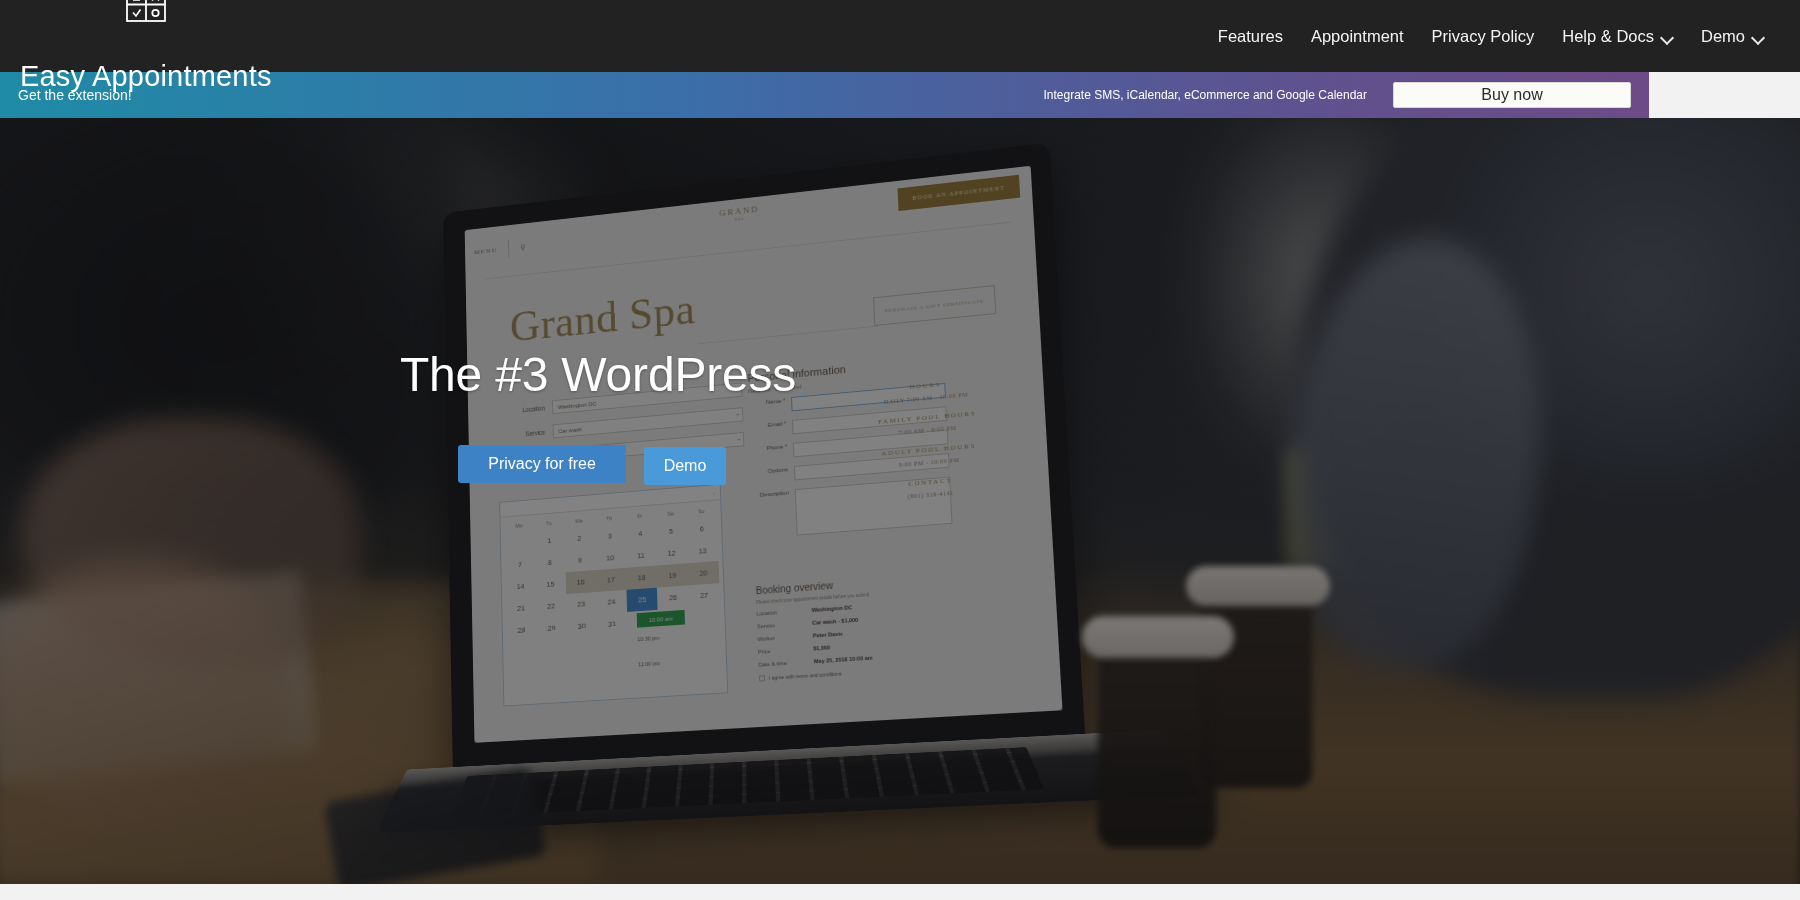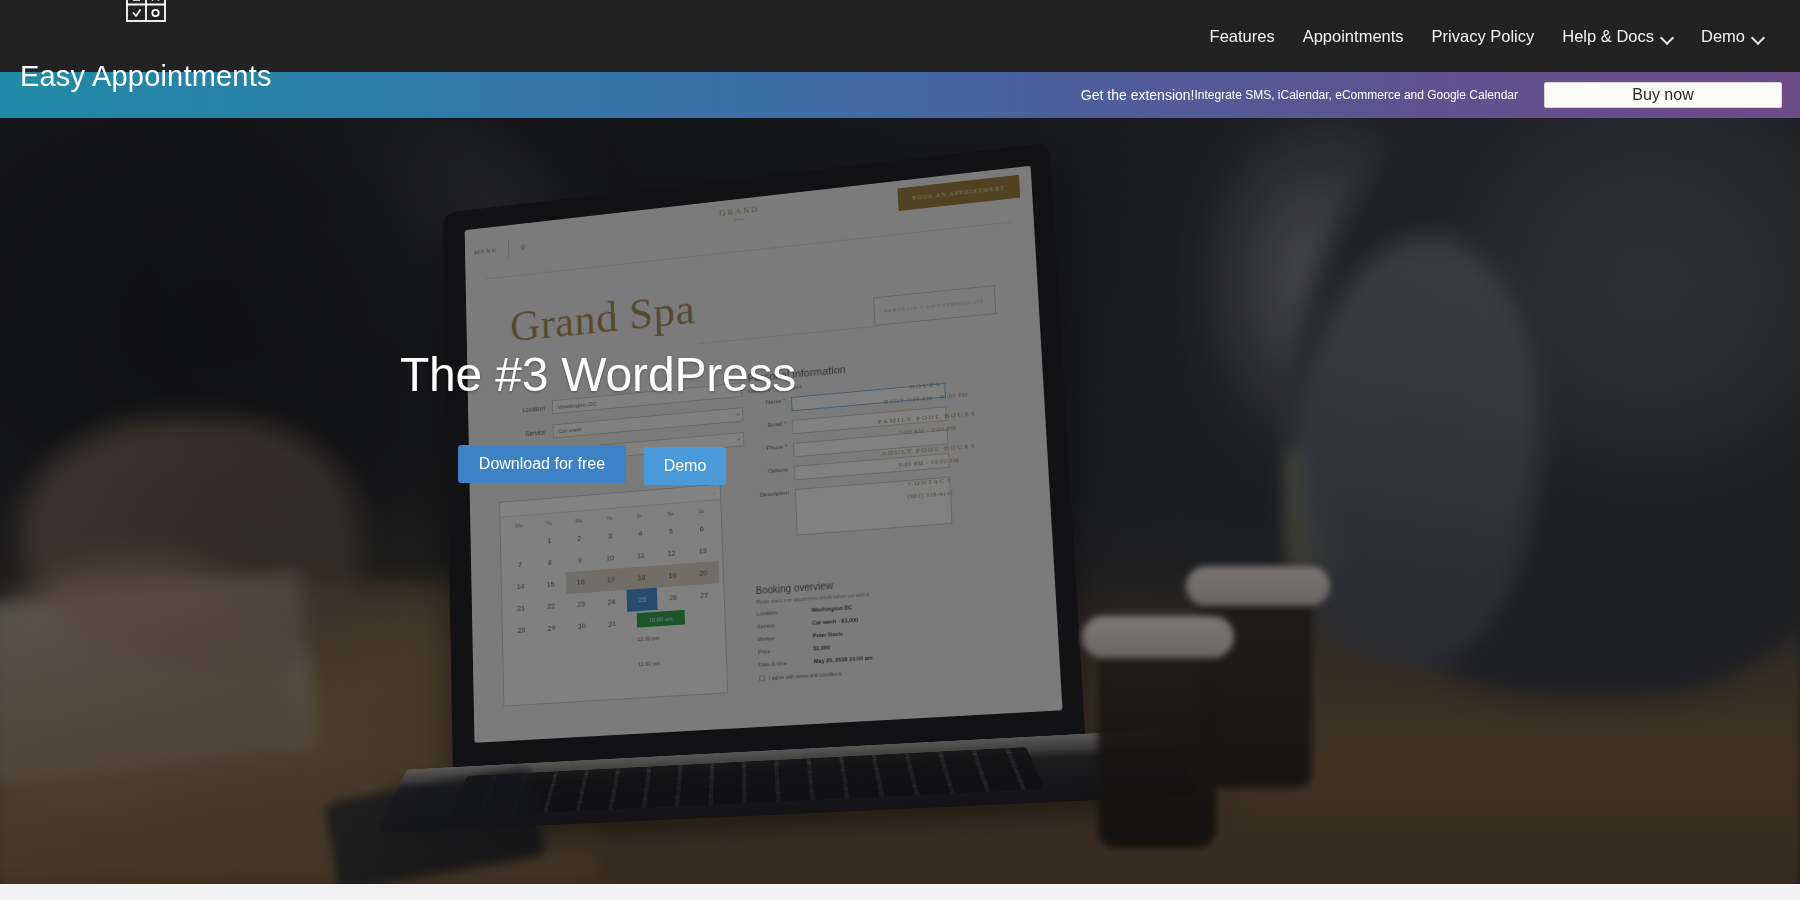--- a/index.html
+++ b/index.html
@@ -35,23 +35,23 @@
   .chev{ display:inline-block; width:11px; height:11px; position:relative; top:-2px;}
   .chev:before{
     content:""; position:absolute; left:0; top:0;
     width:8px; height:8px;
     border-right:2px solid #e8e8e8; border-bottom:2px solid #e8e8e8;
     transform:rotate(45deg);
   }
 
   
   .promobar{
-    position:absolute; top:72px; left:0; width:1800px; height:46px;
+    position:absolute; top:72px; left:0; width:1649px; height:46px;
     background:linear-gradient(90deg,#1f8ba6 0%, #2b7fa8 18%, #3b6ea8 42%, #4f5d9b 62%, #5e5290 78%, #6d4b86 100%);
-    display:flex; align-items:center; justify-content:flex-end;
+    display:flex; align-items:center; justify-content:space-between;
     padding:0 18px 0 18px;
     z-index:29;
   }
   .promo-left{ color:#ffffff; font-size:14px; white-space:nowrap; }
   .promo-right{ display:flex; align-items:center; gap:26px; }
   .promo-text{ color:#ffffff; font-size:12px; white-space:nowrap; }
   .buy-btn{
     width:238px; height:26px;
     background:#fbfbf8; border:1px solid #d8d8d4; border-radius:2px;
     display:flex; align-items:center; justify-content:center;
@@ -364,21 +364,21 @@
       </svg>
     </div>
     <div class="brand-title">Easy Appointments</div>
   </div>
 
   <nav class="navmenu">
     <div class="navitem">
       <span>Features</span>
     </div>
     <div class="navitem">
-      <span>Appointments</span>
+      <span>Appointment</span>
     </div>
     <div class="navitem">
       <span>Privacy Policy</span>
     </div>
     <div class="navitem">
       <span>Help &amp; Docs</span>
       <span class="chev"></span>
     </div>
     <div class="navitem">
       <span>Demo</span>
@@ -583,19 +583,19 @@
     <div class="cup-a-lid"></div>
   </div>
 
   <div class="hero-overlay"></div>
 
   <div class="hero-copy">
     <h1 class="hero-h1">
       <span>The #3 WordPress</span><br>
     </h1>
     <div class="hero-btns">
-      <button class="btn btn-download">Download for free</button>
+      <button class="btn btn-download">Privacy for free</button>
       <button class="btn btn-demo">Demo</button>
     </div>
   </div>
 </section>
 
 <div class="below"></div>
 
 </body></html>

